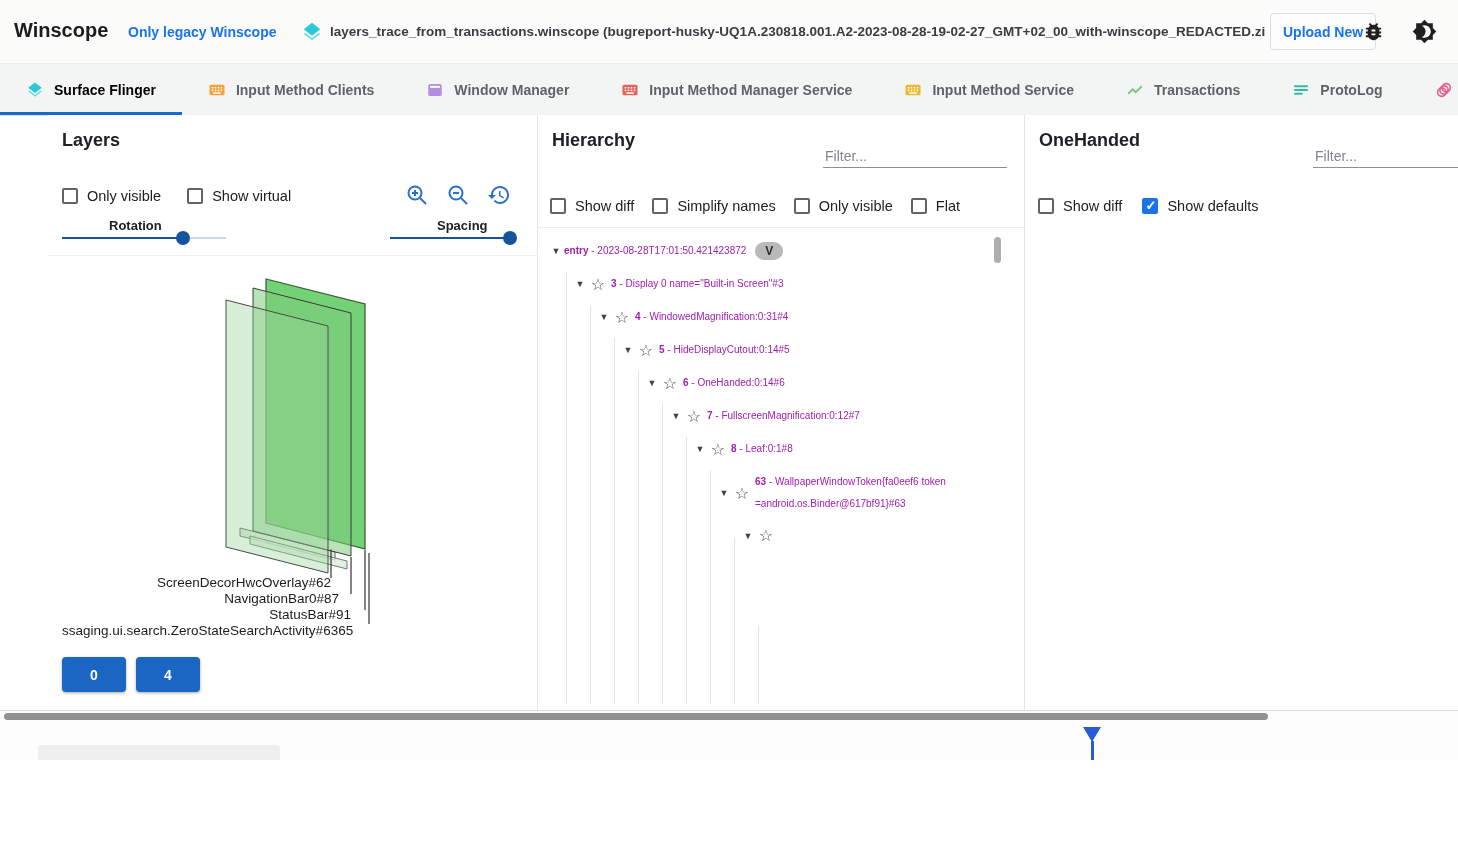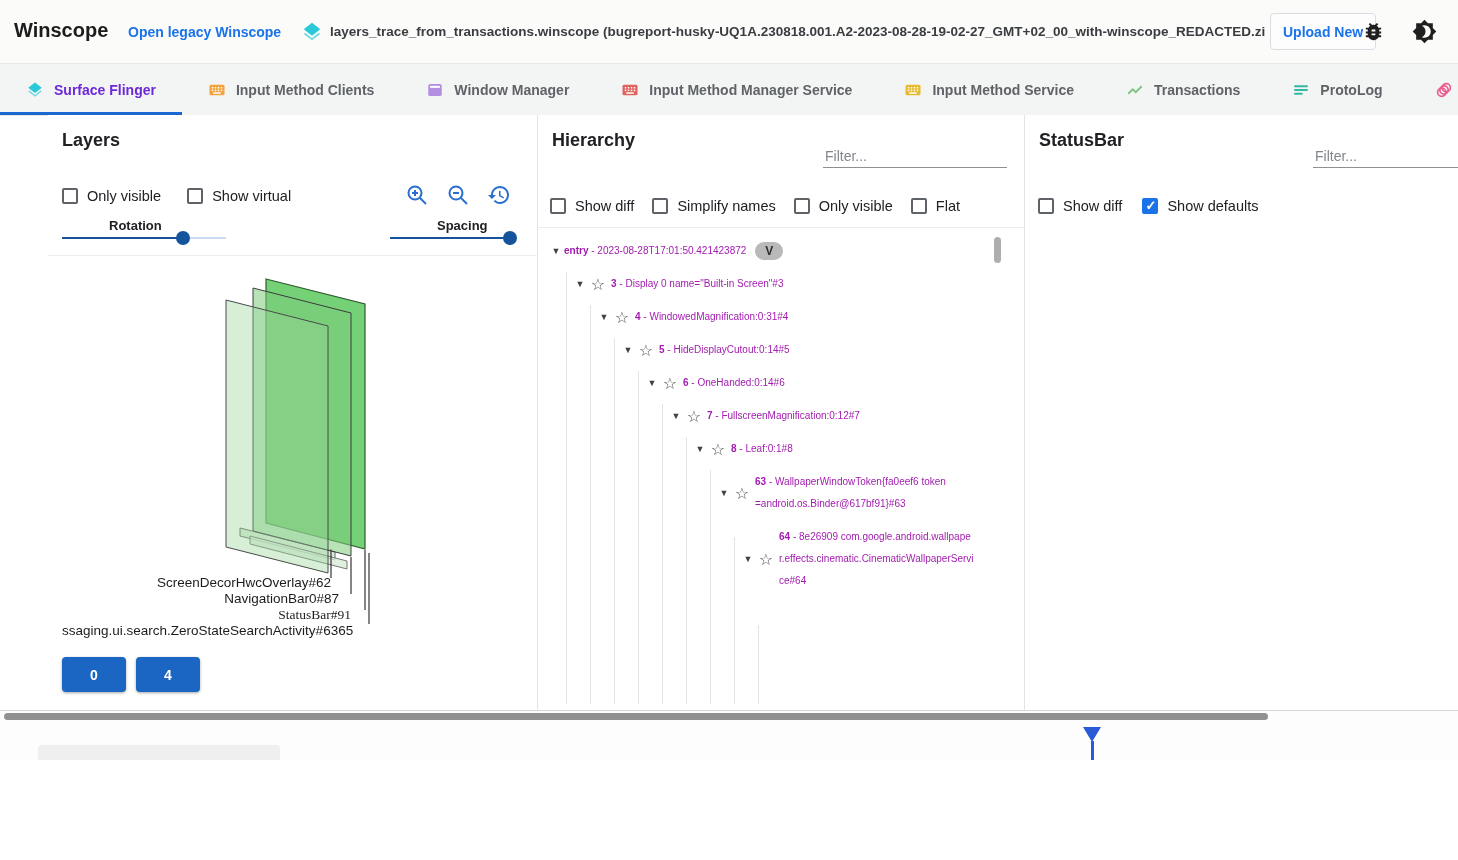--- a/index.html
+++ b/index.html
@@ -14,21 +14,21 @@
   .upload-btn{position:absolute;left:1270px;top:13px;height:37px;padding:0 12px;background:#fdfdfd;border:1px solid #dadce0;border-radius:4px;color:#1a73e8;font-size:14px;font-weight:bold;font-family:inherit;cursor:pointer;}
   .bug-icon{position:absolute;left:1362px;top:20px;width:23px;height:23px;}
   .dark-icon{position:absolute;left:1412px;top:19px;width:25px;height:25px;cursor:pointer;}
 
   
   .tabbar{position:absolute;left:0;top:64px;width:1458px;height:51px;background:#f3f5f4;border-bottom:1px solid #e2e4e3;display:flex;align-items:stretch;overflow:hidden;}
   .tab{position:relative;display:flex;align-items:center;gap:10px;padding:0 26px;font-size:14px;font-weight:bold;color:#5f6368;white-space:nowrap;cursor:pointer;}
   .tab .tabicon{width:18px;height:18px;display:inline-block;}
   .tab .tabicon svg{width:18px;height:18px;display:block;}
   .tab.active::after{content:"";position:absolute;left:0;right:0;bottom:0;height:3px;background:#1967d2;}
-  .tab.active{color:#6d28d9;}
+  .tab.active{color:#000000;}
 
   
   .panel{position:absolute;top:115px;height:595px;background:#fff;box-sizing:border-box;margin-left:48px;}
   .layers-panel{left:0;width:490px;border-right:1px solid #e4e4e4;}
   .hierarchy-panel{left:490px;width:487px;border-right:1px solid #e4e4e4;}
   .properties-panel{left:977px;width:481px;}
   .panel h2{position:absolute;left:14px;top:15px;margin:0;font-size:18px;font-weight:bold;color:#202124;}
   .filter-input{position:absolute;top:30px;width:180px;border:none;border-bottom:1px solid #8f8f8f;background:transparent;font-size:14px;font-family:inherit;color:#202124;padding:3px 2px;outline:none;}
   .filter-input::placeholder{color:#80868b;}
 
@@ -44,21 +44,21 @@
   .act-icon{width:24px;height:24px;cursor:pointer;}
   .act-icon svg{width:24px;height:24px;display:block;}
   .slider-label{position:absolute;top:103px;font-size:13px;font-weight:bold;color:#202124;padding-left:47px;}
   .slider-track{position:absolute;top:122px;height:2px;background:#c9d9f0;}
   .slider-fill{position:absolute;top:0;left:0;height:2px;background:#15549c;}
   .slider-thumb{position:absolute;top:-6px;width:14px;height:14px;border-radius:50%;background:#15549c;cursor:pointer;}
   .viewport{position:absolute;left:0;top:140px;width:490px;height:390px;border-top:1px solid #ececec;}
   .l3d{position:absolute;font-size:13.5px;color:#1c1c1c;white-space:nowrap;}
   .l3d0{right:207px;top:319px;}
   .l3d1{right:199px;top:335px;}
-  .l3d2{right:187px;top:351px;font-family:Liberation Serif, serif;}
+  .l3d2{right:187px;top:351px;}
   .l3d3{left:14px;top:367px;}
   .disp-btns{position:absolute;left:14px;top:542px;display:flex;gap:10px;}
   .dispbtn{width:64px;height:35px;background:#1a66c2;border:none;border-radius:4px;color:#fff;font-size:14px;font-weight:bold;font-family:inherit;box-shadow:0 1px 3px rgba(0,0,0,.35);cursor:pointer;}
 
   
   .hier-cbrow{position:absolute;left:12px;top:83px;display:flex;gap:18px;align-items:center;}
   .hier-divider{position:absolute;left:0;top:112px;width:100%;height:1px;background:#ececec;}
   .tree{position:absolute;left:10px;top:117px;right:28px;bottom:2px;overflow:hidden;padding-top:8px;}
   .trow{display:flex;align-items:center;margin-bottom:11px;cursor:pointer;position:relative;}
   .arrow{flex:0 0 16px;font-size:9px;color:#424242;text-align:center;}
@@ -97,21 +97,21 @@
   .zoom-tick{position:absolute;top:129px;width:3px;height:11px;background:#222;}
   .bottom-strip{position:absolute;left:0;top:143px;width:1458px;height:7px;background:#0a0a0a;}
 </style>
 </head>
 <body>
 
 <div id="app">
 
   <header class="topbar">
     <div class="app-title">Winscope</div>
-    <a class="legacy-link">Open legacy Winscope</a>
+    <a class="legacy-link">Only legacy Winscope</a>
     <span class="trace-icon"><svg viewBox="0 0 24 24">
           <path fill="#2bc8d9" d="M11.99 18.54l-7.37-5.73L3 14.07l9 7 9-7-1.63-1.27-7.38 5.74z" opacity=".65"></path>
           <path fill="#2bc8d9" d="M12 16l7.36-5.73L21 9l-9-7-9 7 1.63 1.27L12 16z"></path>
         </svg></span>
     <div class="trace-file">layers_trace_from_transactions.winscope (bugreport-husky-UQ1A.230818.001.A2-2023-08-28-19-02-27_GMT+02_00_with-winscope_REDACTED.zip)</div>
     <button class="upload-btn">Upload New</button>
     <span class="bug-icon"><svg viewBox="0 0 24 24">
           <path fill="#1f1f1f" d="M20 8h-2.81c-.45-.78-1.07-1.45-1.82-1.96L17 4.41 15.59 3l-2.17 2.17C12.96 5.06 12.49 5 12 5c-.49 0-.96.06-1.41.17L8.41 3 7 4.41l1.62 1.63C7.88 6.55 7.26 7.22 6.81 8H4v2h2.09c-.05.33-.09.66-.09 1v1H4v2h2v1c0 .34.04.67.09 1H4v2h2.81c1.04 1.79 2.97 3 5.19 3s4.15-1.21 5.19-3H20v-2h-2.09c.05-.33.09-.66.09-1v-1h2v-2h-2v-1c0-.34-.04-.67-.09-1H20V8zm-6 8h-4v-2h4v2zm0-4h-4v-2h4v2z"></path>
         </svg></span>
     <span class="dark-icon"><svg viewBox="0 0 24 24">
@@ -354,37 +354,36 @@
           <span class="ttext"><b>8</b><span> - Leaf:0:1#8</span></span>
         </div>
         <div class="trow" style="padding-left: 168px;">
           <span class="arrow">▼</span>
           <span class="star">☆</span>
           <span class="ttext"><b>63</b><span> - WallpaperWindowToken{fa0eef6 token=android.os.Binder@617bf91}#63</span></span>
         </div>
         <div class="trow" style="padding-left: 192px;">
           <span class="arrow">▼</span>
           <span class="star">☆</span>
-          <span class="ttext"><b>64</b><span> - 8e26909 com.google.android.wallpaper.effects.cinematic.CinematicWallpaperService#64</span></span>
         </div>
         <div class="guide" style="left: 18px; top: 40px;"></div>
         <div class="guide" style="left: 42px; top: 73px;"></div>
         <div class="guide" style="left: 66px; top: 106px;"></div>
         <div class="guide" style="left: 90px; top: 139px;"></div>
         <div class="guide" style="left: 114px; top: 172px;"></div>
         <div class="guide" style="left: 138px; top: 205px;"></div>
         <div class="guide" style="left: 162px; top: 238px;"></div>
         <div class="guide" style="left: 186px; top: 305px;"></div>
         <div class="guide" style="left: 210px; top: 393px;"></div>
       </div>
     <div class="vscroll"></div>
   </section>
 
   <section class="panel properties-panel">
-    <h2>StatusBar</h2>
+    <h2>OneHanded</h2>
     <input class="filter-input" style="left: 288px;" placeholder="Filter...">
     <div class="prop-cbrow" id="prop-cbs">
         <label class="cbwrap">
           <span class="cb"></span>
           <span class="cblabel">Show diff</span>
         </label>
         <label class="cbwrap">
           <span class="cb checked">
             <span class="cbmark">✓</span>
           </span>

